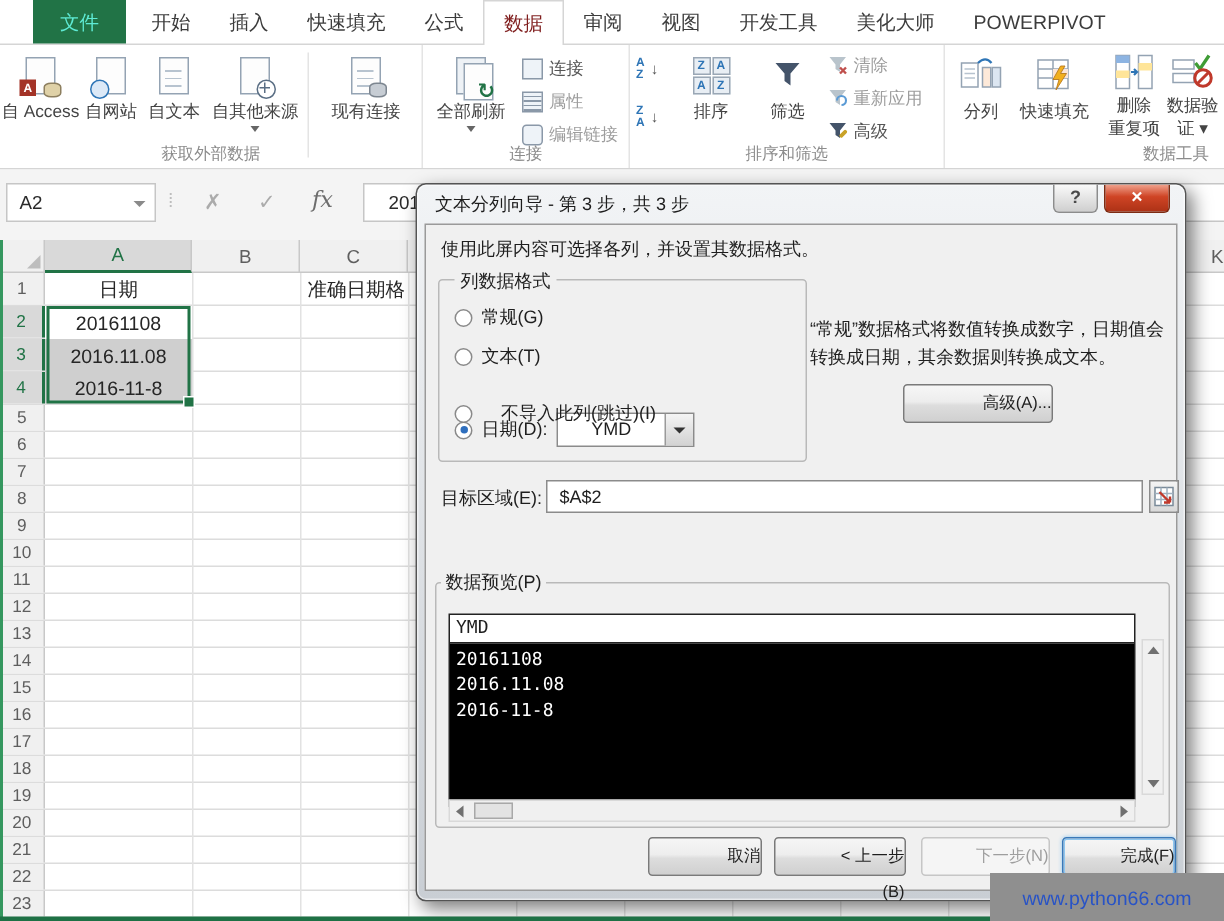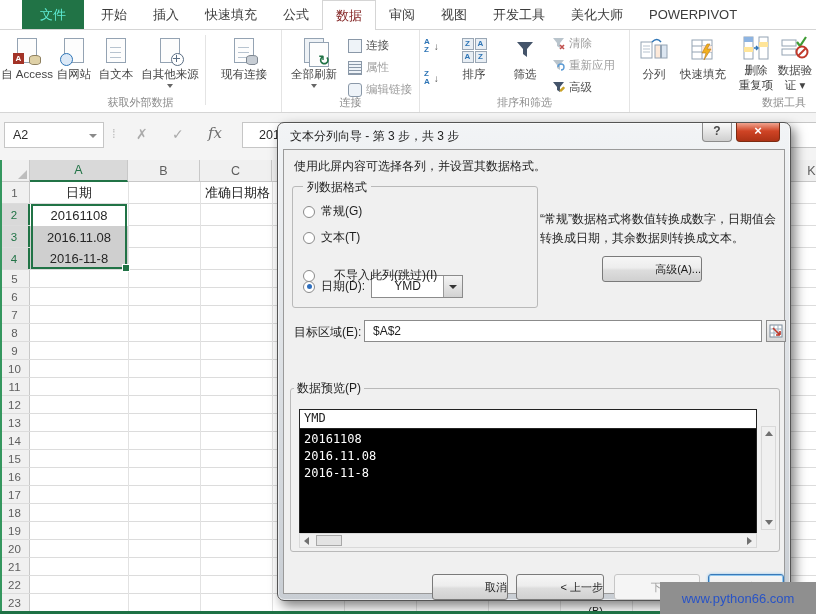--- a/index.html
+++ b/index.html
@@ -101,21 +101,21 @@
   .pvtable{position:absolute;left:8px;top:20px;width:458px;border:1px solid #222;box-sizing:border-box;}
   .pvhead{height:16px;background:#fff;border-bottom:1px solid #222;font-family:"DejaVu Sans Mono",monospace;font-size:12px;padding:1px 4px;box-sizing:content-box;}
   .pvdata{height:104px;background:#000;color:#fff;font-family:"DejaVu Sans Mono",monospace;font-size:12px;line-height:17px;padding:2px 4px;}
   .vscroll{position:absolute;left:470px;top:37px;width:15px;height:104px;background:#f0f0f0;border:1px solid #d9d9d9;box-sizing:border-box;}
   .vup{position:absolute;left:3px;top:4px;width:0;height:0;border-left:4px solid transparent;border-right:4px solid transparent;border-bottom:5px solid #707070;}
   .vdn{position:absolute;left:3px;bottom:4px;width:0;height:0;border-left:4px solid transparent;border-right:4px solid transparent;border-top:5px solid #707070;}
   .hscroll{position:absolute;left:8px;top:144px;width:458px;height:15px;background:#f0f0f0;border:1px solid #d9d9d9;box-sizing:border-box;}
   .hl{position:absolute;left:4px;top:3px;width:0;height:0;border-top:4px solid transparent;border-bottom:4px solid transparent;border-right:5px solid #707070;}
   .hr{position:absolute;right:4px;top:3px;width:0;height:0;border-top:4px solid transparent;border-bottom:4px solid transparent;border-left:5px solid #707070;}
   .hthumb{position:absolute;left:16px;top:1px;width:26px;height:11px;background:#e3e3e3;border:1px solid #a8a8a8;box-sizing:border-box;}
-  .btnrow-btn{position:absolute;top:424px;height:26px;padding-left:32px;}
+  .btnrow-btn{position:absolute;top:408px;height:26px;padding-left:32px;}
   .b-cancel{left:148px;width:76px;}
   .b-back{left:232px;width:88px;}
   .b-next{left:330px;width:86px;}
   .b-finish{left:424px;width:76px;}
 
   .watermark{position:absolute;left:660px;top:582px;width:156px;height:32px;background:#8f8f8f;color:#2853c6;font-size:13px;display:flex;align-items:center;justify-content:center;z-index:40;}
 </style>
 </head>
 <body>
 

